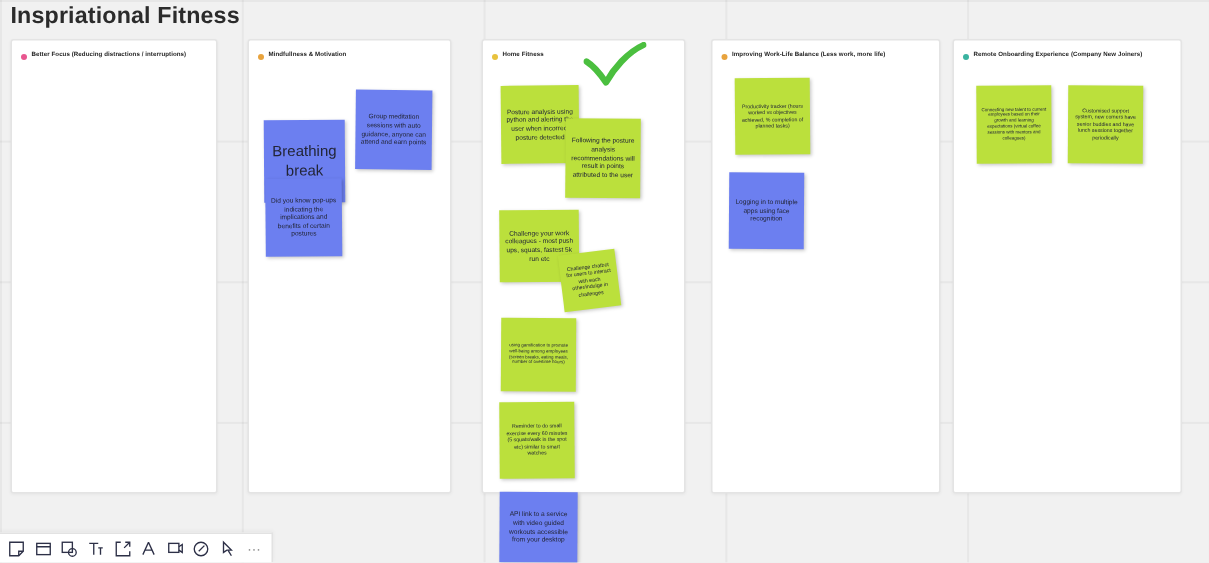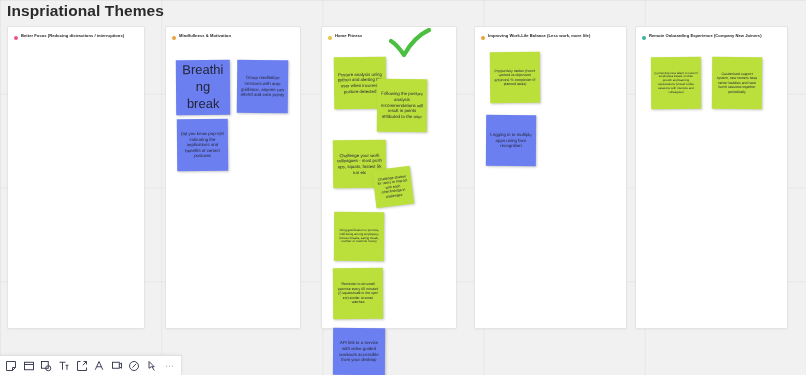--- a/index.html
+++ b/index.html
@@ -69,21 +69,21 @@
     justify-content: center;
     text-align: center;
     color: #222536;
     overflow: hidden;
     padding: 3px;
     line-height: 1.28;
     word-break: break-word;
   }
   .note.blue   { background: #6c7ff0; }
   .note.green  { background: #bbe03c; }
-  .note.big    { font-size: 13px; line-height: 1.3; }
+  .note.big    { font-size: 10px; line-height: 1.3; margin-top: 20px; }
   .note.mid    { font-size: 4.4px; }
   .note.sm     { font-size: 3.5px; }
   .note.tiny   { font-size: 3.0px; }
 
   
   #checkmark {
     position: absolute;
     pointer-events: none;
   }
 
@@ -114,21 +114,21 @@
     font-size: 9px;
     color: #9a9a9a;
     letter-spacing: 0.5px;
   }
 </style>
 </head>
 <body>
 
 <div id="canvas">
 
-  <div id="board-title">Inspriational Themes</div>
+  <div id="board-title">Inspriational Fitness</div>
 
   <div class="column" style="left:7px; width:138px; height:303px;">
     <div class="col-header">
       <span class="col-dot" style="background:#e8568f;"></span>
       <span class="col-title">Better Focus (Reducing distractions / interruptions)</span>
     </div>
   </div>
 
   <div class="column" style="left:165px; width:136px; height:303px;">
     <div class="col-header">

